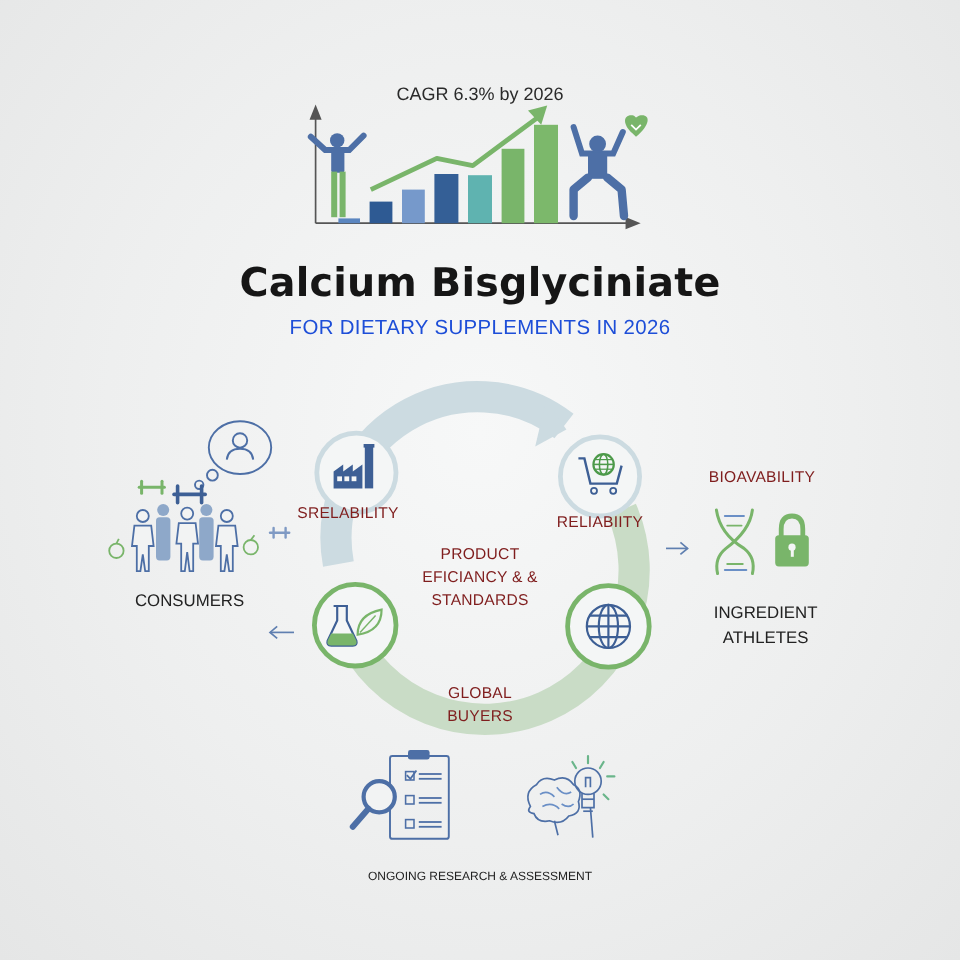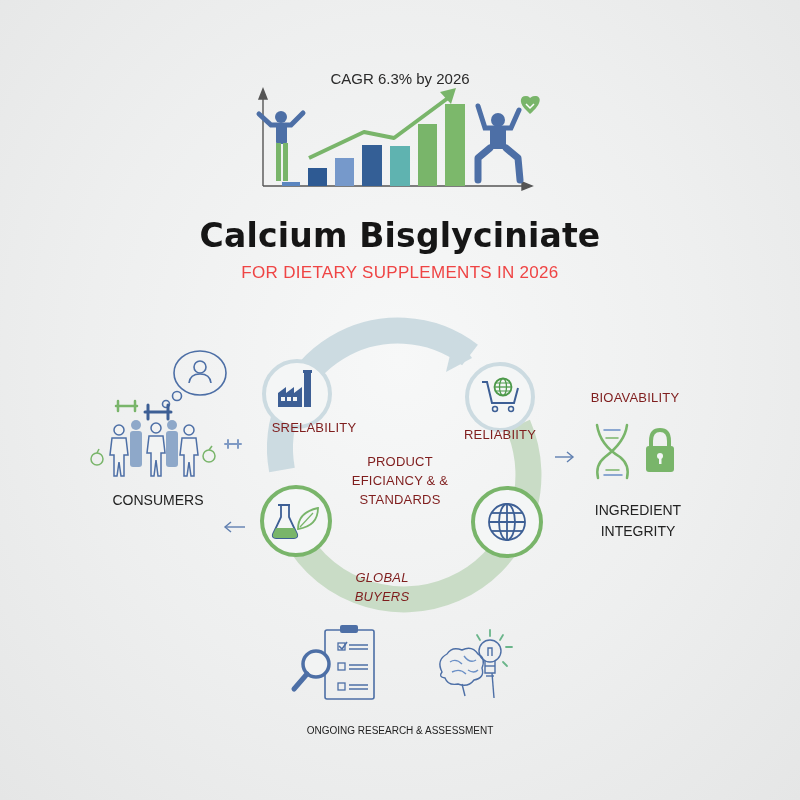--- a/index.html
+++ b/index.html
@@ -5,21 +5,21 @@
   html, body { margin: 0; padding: 0; }
   body {
     width: 800px; height: 800px; position: relative; overflow: hidden;
     background: radial-gradient(ellipse at 50% 45%, #f7f8f8 0%, #eeefef 55%, #e5e6e6 100%);
     font-family: "Liberation Sans", "DejaVu Sans", sans-serif;
     color: #1c1c1c;
   }
   .abs { position: absolute; }
   .cagr { left: 250px; top: 70px; width: 300px; font-size: 15px; color: #2a2a2a; text-align: center; }
   .title { left: 0; top: 216px; width: 800px; font-family: "DejaVu Sans", sans-serif; font-weight: bold; font-size: 33px; text-align: center; color: #161616; letter-spacing: 0.2px; }
-  .subtitle { left: 0; top: 263px; width: 800px; font-size: 17px; text-align: center; color: #ef4444; letter-spacing: 0.3px; }
+  .subtitle { left: 0; top: 263px; width: 800px; font-size: 17px; text-align: center; color: #1d4ed8; letter-spacing: 0.3px; }
   .lbl { font-size: 13px; color: #7f1d1d; line-height: 19px; text-align: center; letter-spacing: 0.2px; }
   .lbl-lg { font-size: 14px; color: #222; line-height: 21px; text-align: center; }
   svg { position: absolute; overflow: visible; }
 </style>
 </head>
 <body>
 
 <div class="abs cagr">CAGR 6.3% by 2026</div>
 
 <svg style="left:0;top:0;" width="800" height="800">
@@ -116,30 +116,30 @@
 <svg style="left:0;top:0;" width="800" height="800">
   <circle cx="296" cy="521" r="34" fill="#f4f6f6" stroke="#79b56a" stroke-width="4"></circle>
   <g>
     <path d="M278,505 L290,505 M281,505 L281,517 L273,534 Q272,538 276,538 L294,538 Q298,538 297,534 L289,517 L289,505" fill="none" stroke="#3d5f95" stroke-width="1.8"></path>
     <path d="M276,528 L294,528 L297,534 Q298,538 294,538 L276,538 Q272,538 273,534 Z" fill="#79b56a"></path>
     <path d="M298,529 Q298,512 318,508 Q318,526 298,529 Z" fill="none" stroke="#79b56a" stroke-width="1.8"></path>
     <line x1="300" y1="527" x2="313" y2="513" stroke="#79b56a" stroke-width="1.2"></line>
   </g>
 </svg>
 
-<div class="abs lbl" style="left:264px;top:418px;width:100px;">SRELABILITY</div>
+<div class="abs lbl" style="left:240px;top:418px;width:100px;">SRELABILITY</div>
 <div class="abs lbl" style="left:450px;top:425px;width:100px;">RELIABIITY</div>
 
 <div class="abs lbl" style="left:330px;top:452px;width:140px;">
   <div>PRODUCT</div>
   <div>EFICIANCY &amp; &amp;</div>
   <div>STANDARDS</div>
 </div>
 
-<div class="abs lbl" style="left:332px;top:568px;width:100px;font-style:italic;">
+<div class="abs lbl" style="left:350px;top:568px;width:100px;">
   <div>GLOBAL</div>
   <div>BUYERS</div>
 </div>
 
 <svg style="left:0;top:0;" width="800" height="800">
 
   <g fill="none" stroke="#4d6fa6" stroke-width="1.6">
     <ellipse cx="200" cy="373" rx="26" ry="22"></ellipse>
     <circle cx="200" cy="367" r="6"></circle>
     <path d="M189,383 Q190,374 200,374 Q210,374 211,383"></path>
@@ -214,21 +214,21 @@
   </g>
   <g>
     <path d="M651,448 L651,441 Q651,430 660,430 Q669,430 669,441 L669,448" fill="none" stroke="#79b56a" stroke-width="4"></path>
     <rect x="646" y="446" width="28" height="26" rx="3" fill="#79b56a"></rect>
     <circle cx="660" cy="456" r="3" fill="#f4f6f6"></circle>
     <rect x="659" y="457" width="2.5" height="7" fill="#f4f6f6"></rect>
   </g>
 </svg>
 <div class="abs lbl-lg" style="left:578px;top:500px;width:120px;">
   <div>INGREDIENT</div>
-  <div>INTEGRITY</div>
+  <div>ATHLETES</div>
 </div>
 
 <svg style="left:0;top:0;" width="800" height="800">
   <g>
     <rect x="325" y="630" width="49" height="69" rx="2" fill="none" stroke="#4d6fa6" stroke-width="1.6"></rect>
     <rect x="340" y="625" width="18" height="8" rx="2" fill="#4d6fa6"></rect>
     <rect x="338" y="643" width="7" height="7" fill="none" stroke="#4d6fa6" stroke-width="1.3"></rect>
     <path d="M339,646 L342,649 L347,642" fill="none" stroke="#4d6fa6" stroke-width="1.5"></path>
     <line x1="349" y1="645" x2="368" y2="645" stroke="#4d6fa6" stroke-width="1.5"></line>
     <line x1="349" y1="649" x2="368" y2="649" stroke="#4d6fa6" stroke-width="1.5"></line>

